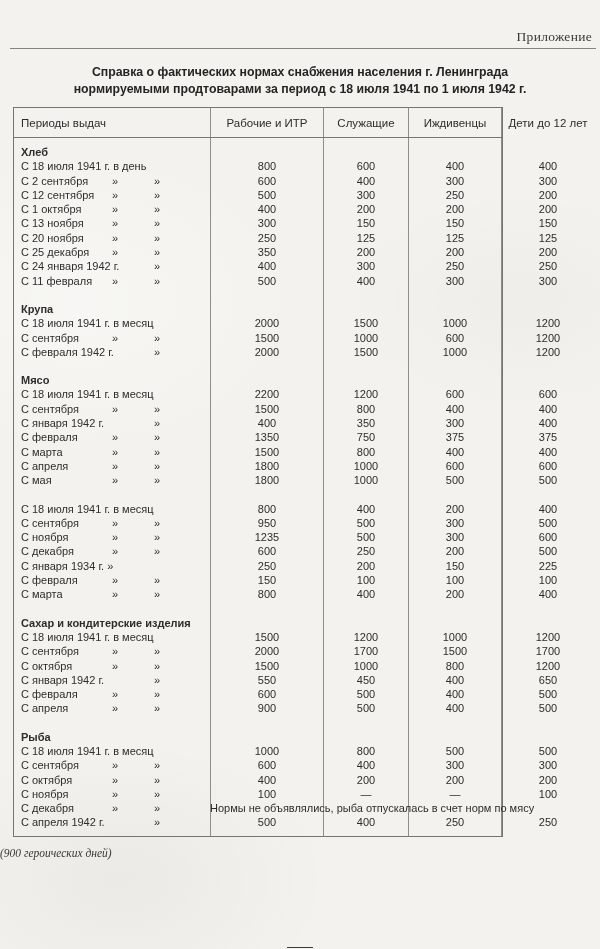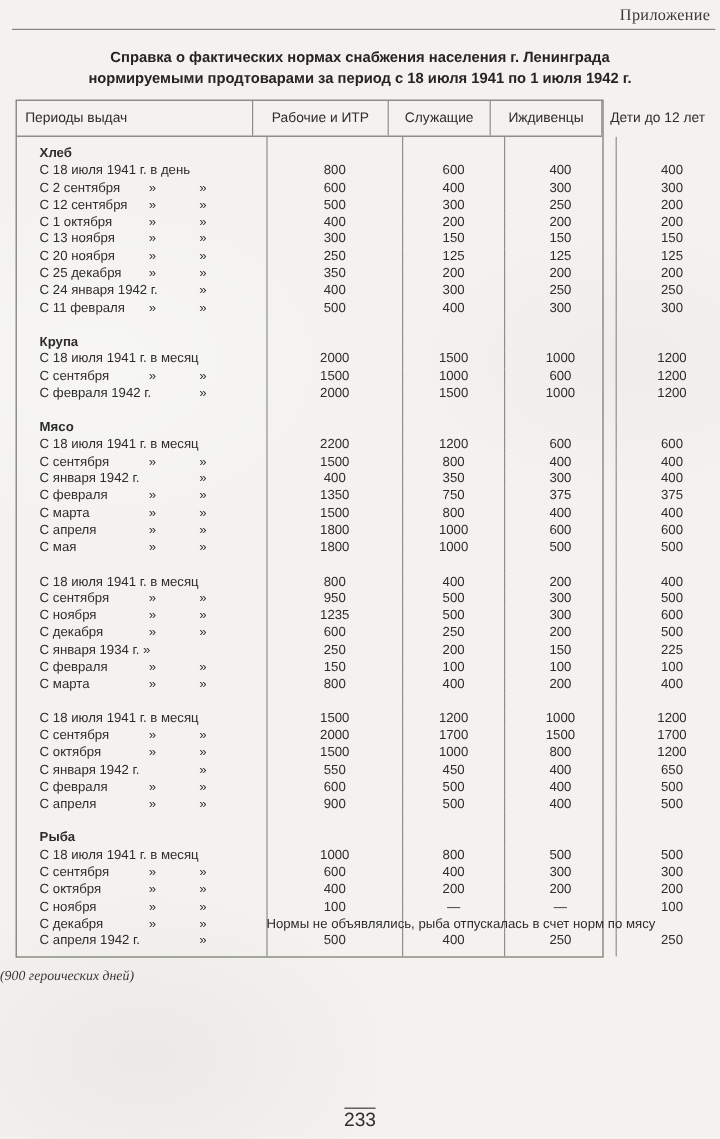--- a/index.html
+++ b/index.html
@@ -21,20 +21,21 @@
   }
   .page{width:600px;height:949px;position:relative;}
 
   .running-head{
     padding:5px 8px 3px 0;
     text-align:right;
     font-family:"Liberation Serif", serif;
     font-size:13.5px;
     color:#3a3936;
     letter-spacing:0.3px;
+    margin-top:24px;
   }
   .head-rule{
     height:0;
     border-top:1px solid #85847f;
     margin:0 4px 0 10px;
   }
   .doc-title{
     margin-top:15px;
     text-align:center;
     font-weight:bold;
@@ -60,21 +61,20 @@
     border-left:1px solid var(--line);
     white-space:nowrap;
   }
   .hcell.first{justify-content:flex-start;padding-left:7px;border-left:none;}
 
   .trow{
     display:grid;
     grid-template-columns:196px 113px 85px 93px 93px;
     height:14.3px;
     position:relative;
-    margin-left:12px;
   }
   .trow.gap-row{height:14px;}
   .trow.pad-row{height:7px;}
   .trow.pad-row-b{height:6px;}
   .cell{font-size:11px;line-height:14.3px;}
   .cell.vc{border-left:1px solid var(--line);text-align:center;}
   .cell.label{position:relative;padding-left:7px;white-space:nowrap;}
   .section-name .date{font-weight:bold;}
   .ditto{position:absolute;top:0;font-size:11px;line-height:14.3px;}
   .ditto.d1{left:98px;}
@@ -460,20 +460,29 @@
           <div class="cell vc">200</div>
           <div class="cell vc">400</div>
         </div>
         <div class="trow gap-row">
           <div class="cell label"></div>
           <div class="cell vc"></div>
           <div class="cell vc"></div>
           <div class="cell vc"></div>
           <div class="cell vc"></div>
         </div>
+        <div class="trow ">
+          <div class="cell label section-name">
+            <div class="date">Сахар и кондитерские изделия</div>
+          </div>
+          <div class="cell vc"></div>
+          <div class="cell vc"></div>
+          <div class="cell vc"></div>
+          <div class="cell vc"></div>
+        </div>
         <div class="trow data-row">
           <div class="cell label">
             <div class="date">С 18 июля 1941 г. в месяц</div>
           </div>
           <div class="cell vc">1500</div>
           <div class="cell vc">1200</div>
           <div class="cell vc">1000</div>
           <div class="cell vc">1200</div>
         </div>
         <div class="trow data-row">

